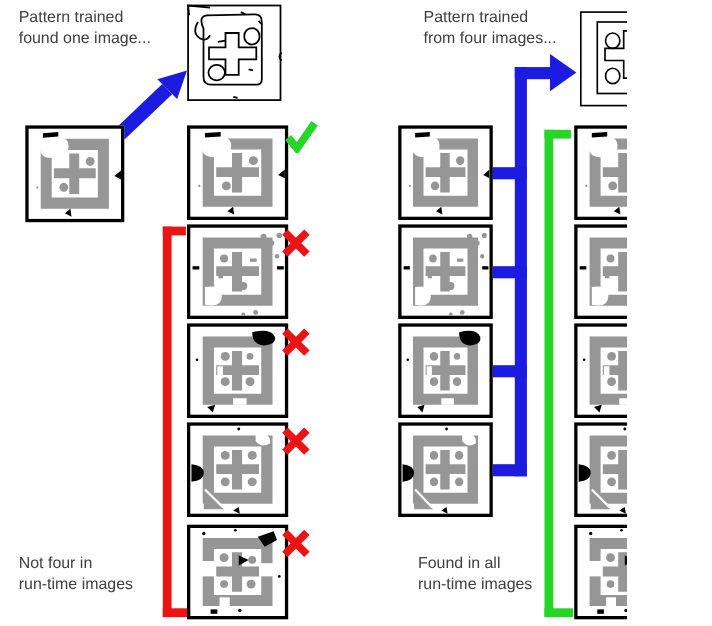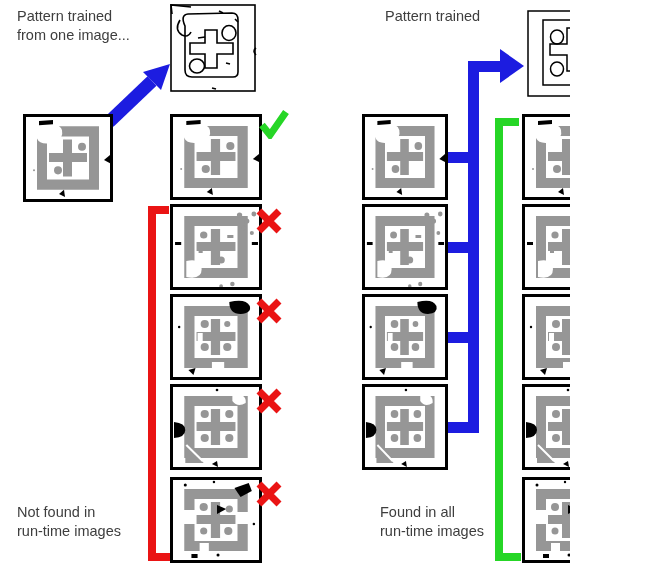--- a/index.html
+++ b/index.html
@@ -24,28 +24,29 @@
   }
   .pattern-box{position:absolute;}
 </style>
 </head>
 <body>
 
 <div id="canvas">
 
   <div class="label" style="left: 17px; top: 7px; color: rgb(62, 62, 62);">
     <span>Pattern trained</span>
-    <span>from one image...</span>
+    <span>found one image...</span>
   </div>
   <div class="label" style="left: 385px; top: 7px; color: rgb(62, 62, 62);">
     <span>Pattern trained</span>
+    <span>from four images...</span>
   </div>
 
   <div class="label" style="left: 17px; top: 503px; color: rgb(62, 62, 62);">
-    <span>Not found in</span>
+    <span>Not four in</span>
     <span>run-time images</span>
   </div>
   <div class="label" style="left: 380px; top: 503px; color: rgb(62, 62, 62);">
     <span>Found in all</span>
     <span>run-time images</span>
   </div>
 
   <div class="pattern-box" style="left:169px;top:2px;">
     <svg width="89" height="92" viewBox="0 0 89 92">
       <g fill="none" stroke="#000" stroke-width="1.6">

